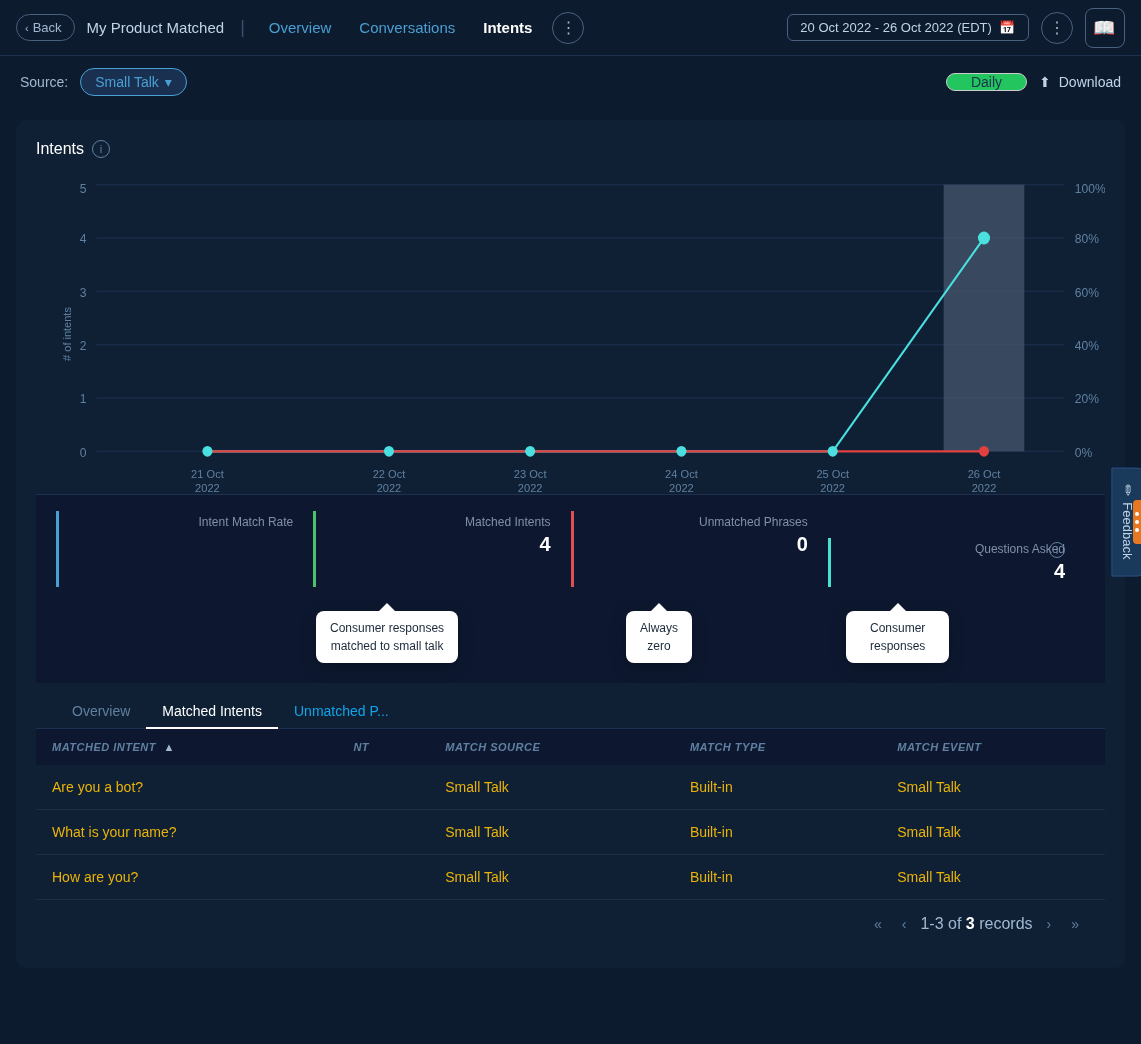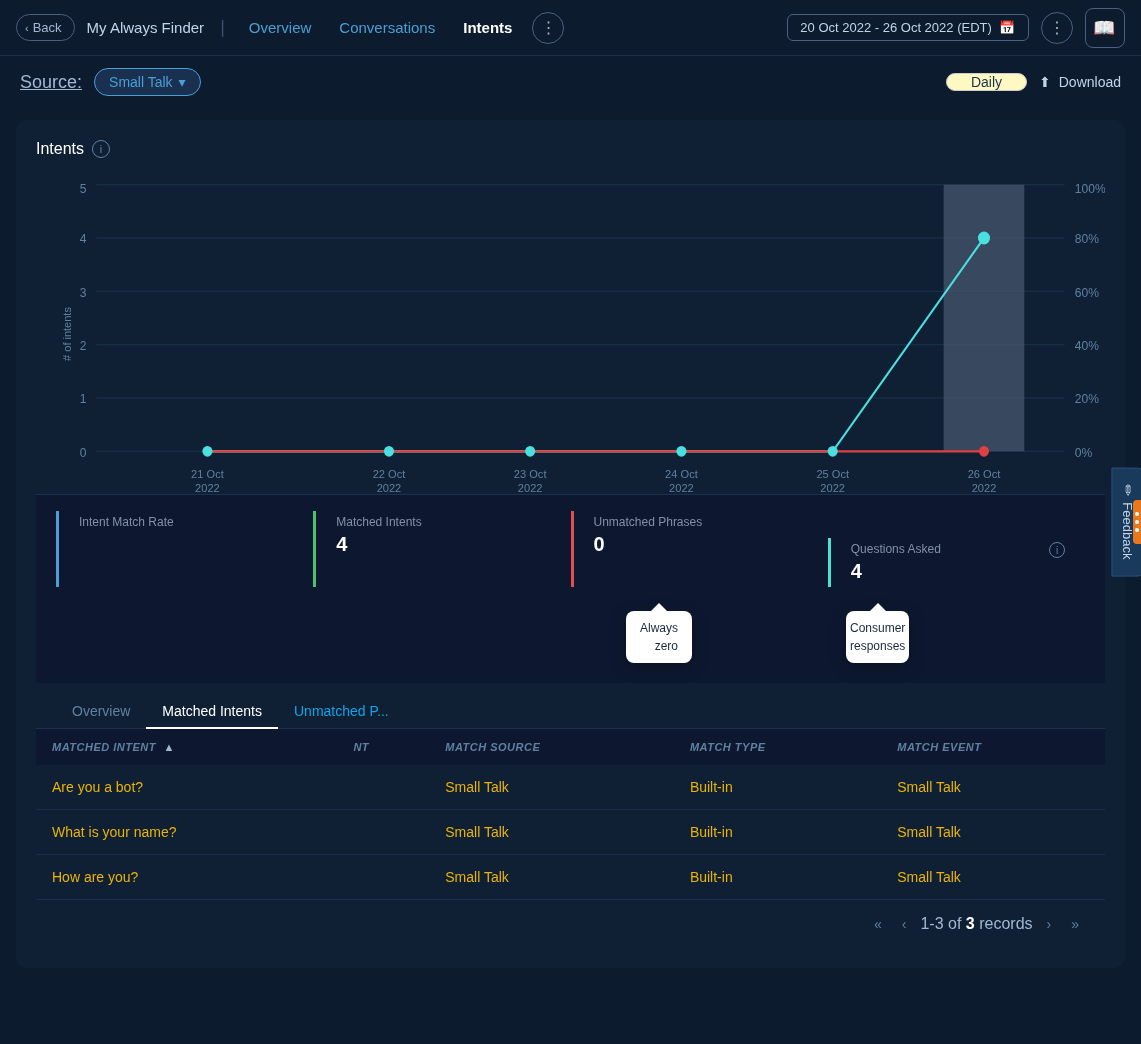--- a/index.html
+++ b/index.html
@@ -87,34 +87,34 @@
     }
 
     
     .source-bar {
       display: flex;
       align-items: center;
       padding: 12px 20px;
       gap: 12px;
       background: #0d1b2e;
     }
-    .source-label { font-size: 18px; color: #a0b8d0; text-decoration: underline; }
+    .source-label { font-size: 14px; color: #a0b8d0; }
     .source-dropdown {
       background: #1a3050;
       border: 1px solid #4a9fd4;
       border-radius: 16px;
       color: #4a9fd4;
       padding: 5px 14px;
       font-size: 14px;
       cursor: pointer;
       display: flex; align-items: center; gap: 6px;
     }
     .source-spacer { flex: 1; }
     .daily-btn {
-      background: #fef9c3;
+      background: #22c55e;
       border: 1px solid #ccc;
       border-radius: 20px;
       color: #1a3050;
       padding: 0 24px;
       font-size: 14px;
       cursor: pointer;
       font-weight: 500;
     }
     .download-btn {
       background: transparent;
@@ -184,20 +184,21 @@
     }
 
     
     .stats-row {
       display: flex;
       align-items: stretch;
       padding: 16px 20px;
       background: #0d1830;
       border-top: 1px solid #1e3050;
       gap: 0;
+      text-align: right;
     }
     .stat-item {
       flex: 1;
       padding: 4px 20px;
       border-left: 3px solid transparent;
       position: relative;
     }
     .stat-item.blue-border { border-left-color: #4a9fd4; }
     .stat-item.green-border { border-left-color: #4ac46a; }
     .stat-item.red-border { border-left-color: #e05050; }
@@ -293,21 +294,21 @@
     .page-info strong { color: #fff; }
   </style>
 </head>
 <body>
 
 <div class="header">
   <button class="back-btn">
     <span class="arrow">‹</span>
     <span>Back</span>
   </button>
-  <span class="app-title">My Always Finder</span>
+  <span class="app-title">My Product Matched</span>
   <span class="header-divider">|</span>
   <a class="nav-link">Overview</a>
   <a class="nav-link">Conversations</a>
   <a class="nav-link active">Intents</a>
   <button class="more-btn">
     <span>⋮</span>
   </button>
   <div class="header-spacer"></div>
   <button class="date-range">
     <span>20 Oct 2022 - 26 Oct 2022 (EDT)</span>
@@ -420,31 +421,38 @@
       </div>
       <div class="stat-item cyan-border">
         <div class="stat-label">Questions Asked</div>
         <div class="stat-value">4</div>
         <div class="stat-info-icon">i</div>
       </div>
     </div>
 
     <div style="position:relative;height:80px;background:#0d1830;display:flex;align-items:flex-start;padding-top:8px;">
 
+      <div style="position:absolute;left:280px;top:8px;">
+        <div style="background:#fff;border-radius:8px;padding:8px 14px;color:#1a2a3a;font-size:12px;font-weight:500;box-shadow:0 4px 16px rgba(0,0,0,0.3);text-align:center;line-height:1.5;">
+          <span>Consumer responses</span><br>
+          <span>matched to small talk</span>
+        </div>
+        <div style="width:0;height:0;border-left:8px solid transparent;border-right:8px solid transparent;border-bottom:8px solid #fff;position:absolute;top:-8px;left:50%;transform:translateX(-50%);"></div>
+      </div>
 
       <div style="position:absolute;left:590px;top:8px;">
-        <div style="background:#fff;border-radius:8px;padding:8px 14px;color:#1a2a3a;font-size:12px;font-weight:500;box-shadow:0 4px 16px rgba(0,0,0,0.3);text-align:right;line-height:1.5;">
+        <div style="background:#fff;border-radius:8px;padding:8px 14px;color:#1a2a3a;font-size:12px;font-weight:500;box-shadow:0 4px 16px rgba(0,0,0,0.3);text-align:center;line-height:1.5;">
           <span>Always</span><br>
           <span>zero</span>
         </div>
         <div style="width:0;height:0;border-left:8px solid transparent;border-right:8px solid transparent;border-bottom:8px solid #fff;position:absolute;top:-8px;left:50%;transform:translateX(-50%);"></div>
       </div>
 
       <div style="position:absolute;left:810px;top:8px;">
-        <div style="background:#fff;border-radius:8px;padding:8px 4px;color:#1a2a3a;font-size:12px;font-weight:500;box-shadow:0 4px 16px rgba(0,0,0,0.3);text-align:center;line-height:1.5;">
+        <div style="background:#fff;border-radius:8px;padding:8px 24px;color:#1a2a3a;font-size:12px;font-weight:500;box-shadow:0 4px 16px rgba(0,0,0,0.3);text-align:center;line-height:1.5;">
           <span>Consumer</span><br>
           <span>responses</span>
         </div>
         <div style="width:0;height:0;border-left:8px solid transparent;border-right:8px solid transparent;border-bottom:8px solid #fff;position:absolute;top:-8px;left:50%;transform:translateX(-50%);"></div>
       </div>
     </div>
 
     <div class="tabs-row">
       <div class="tab">Overview</div>
       <div class="tab active">Matched Intents</div>

